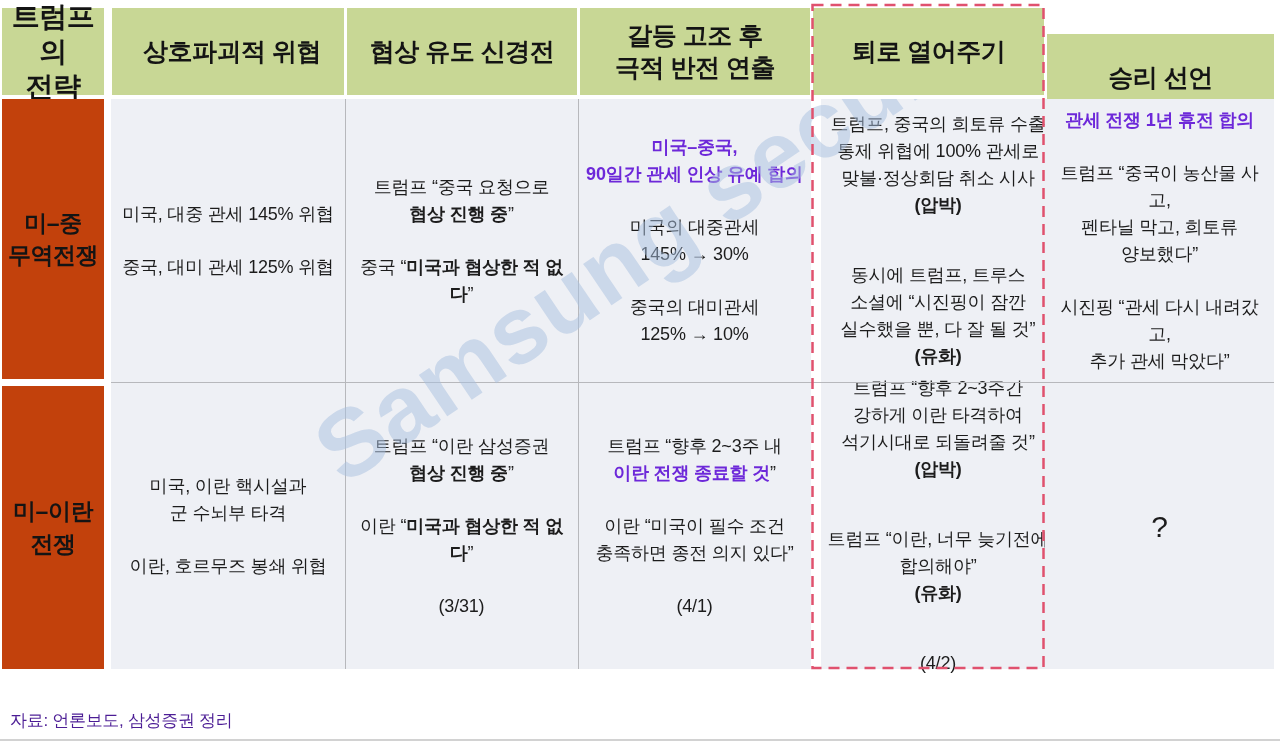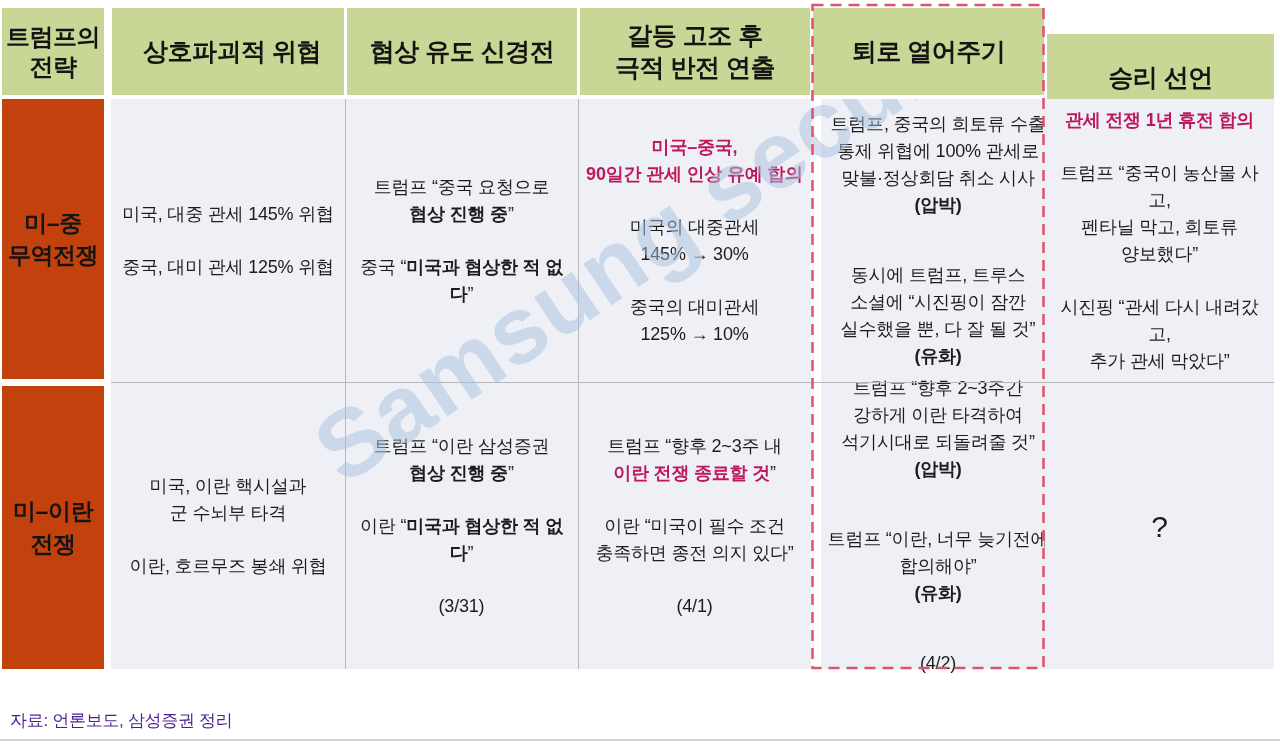--- a/index.html
+++ b/index.html
@@ -9,32 +9,32 @@
   }
   .cell{
     position:absolute;box-sizing:border-box;
     display:flex;flex-direction:column;justify-content:center;align-items:center;
     text-align:center;
   }
   .head{
     background:#c8d795;color:#141414;font-weight:bold;font-size:25px;
     line-height:1.25;white-space:pre-line;letter-spacing:-0.5px;
   }
-  .corner{font-size:24px;}
+  .corner{font-size:28px;}
   .rowlabel{
     background:#c2410c;color:#141414;font-weight:bold;font-size:23px;
     line-height:1.4;white-space:pre-line;letter-spacing:-0.5px;
   }
   .data{
     background:#eef0f5;color:#1c1c1c;font-size:18px;line-height:1.5;
     letter-spacing:-0.2px;padding:4px 2px;
   }
   .para{margin:13px 3px;white-space:pre-line;}
   .para .b{font-weight:bold;}
-  .para .blue{color:#be185d;font-weight:bold;}
+  .para .blue{color:#6d28d9;font-weight:bold;}
   .para .bigq{font-size:30px;}
   .vline{position:absolute;width:1px;background:#b7b8bc;}
   .hline{position:absolute;height:1px;background:#b7b8bc;}
   .overlay{position:absolute;left:0;top:0;pointer-events:none;}
   .wmclip{position:absolute;left:0;top:99px;width:1280px;height:570px;overflow:hidden;pointer-events:none;}
   .watermark{
     position:absolute;left:295px;top:315px;transform:rotate(-34deg);transform-origin:0 0;
     font-size:95px;font-weight:bold;letter-spacing:1px;white-space:nowrap;
     color:rgba(168,192,224,0.5);
   }

